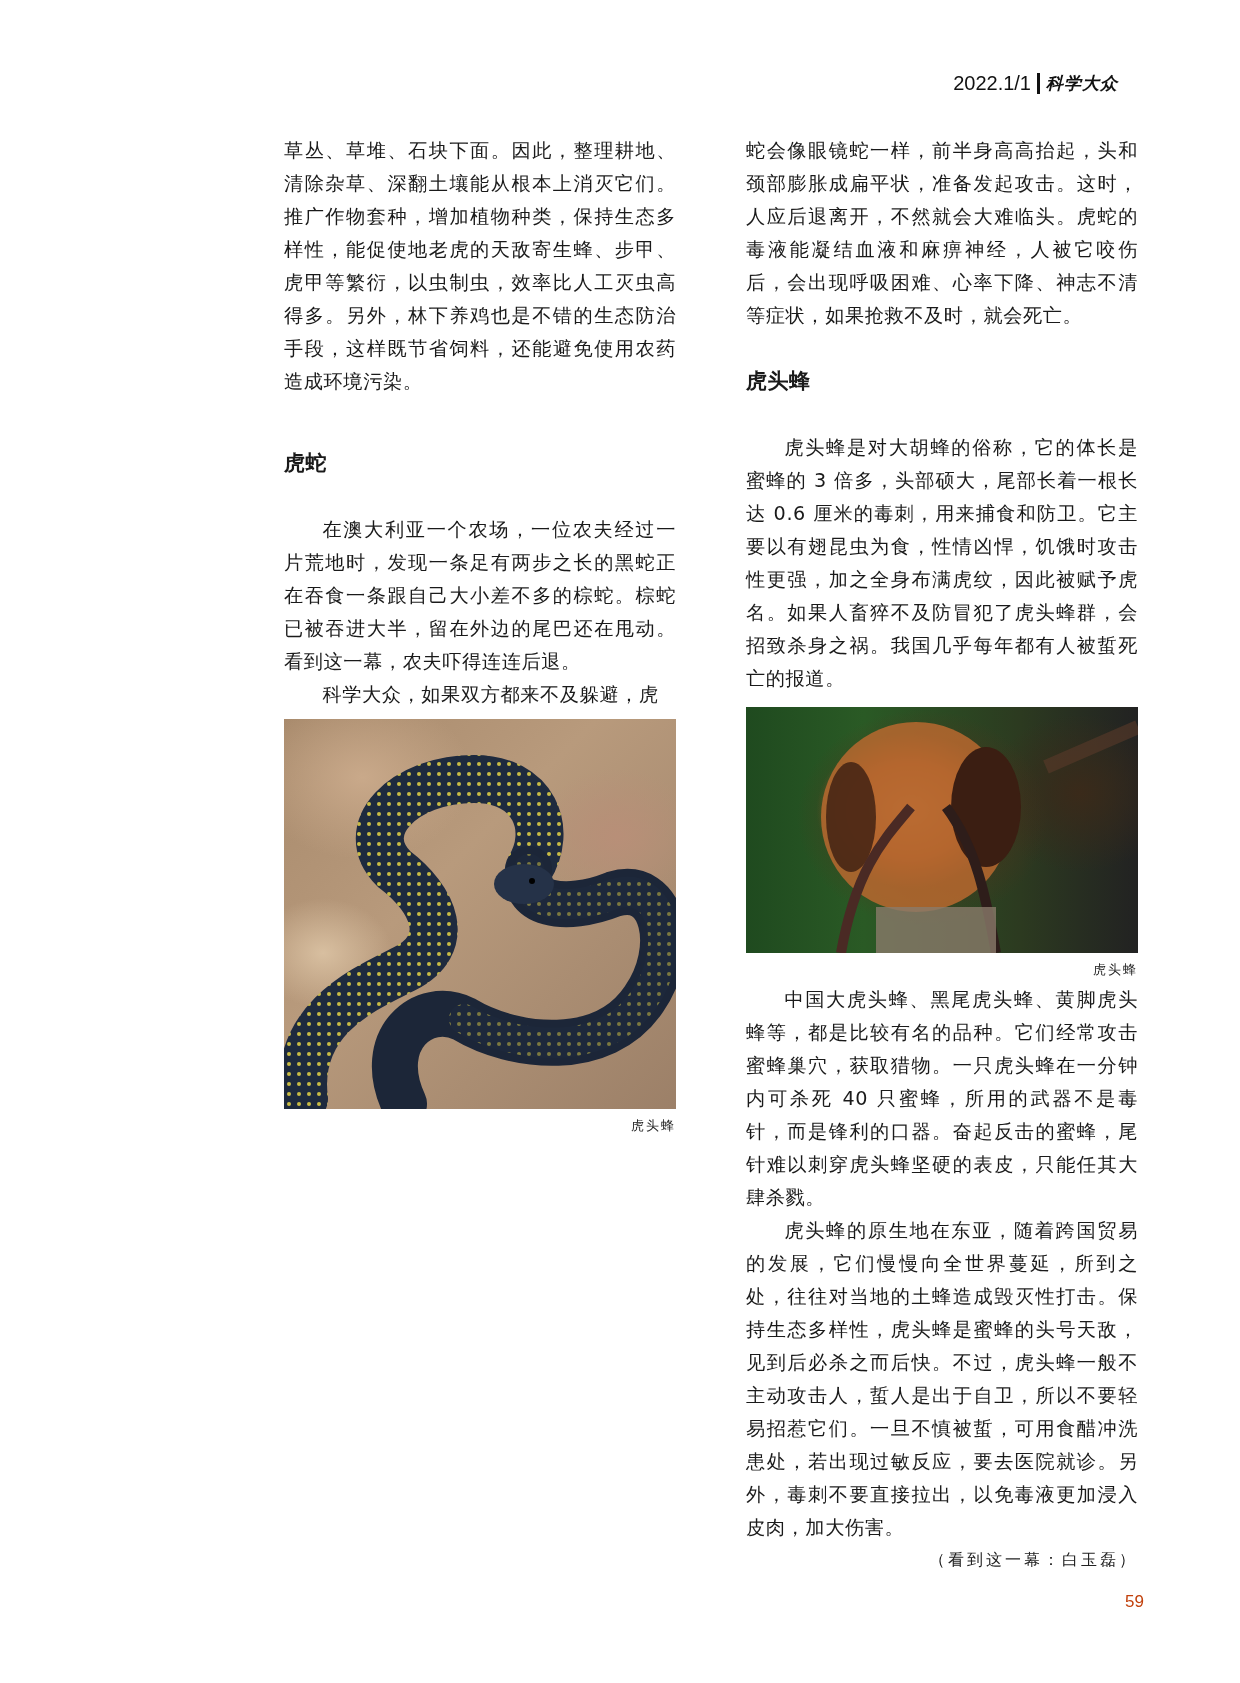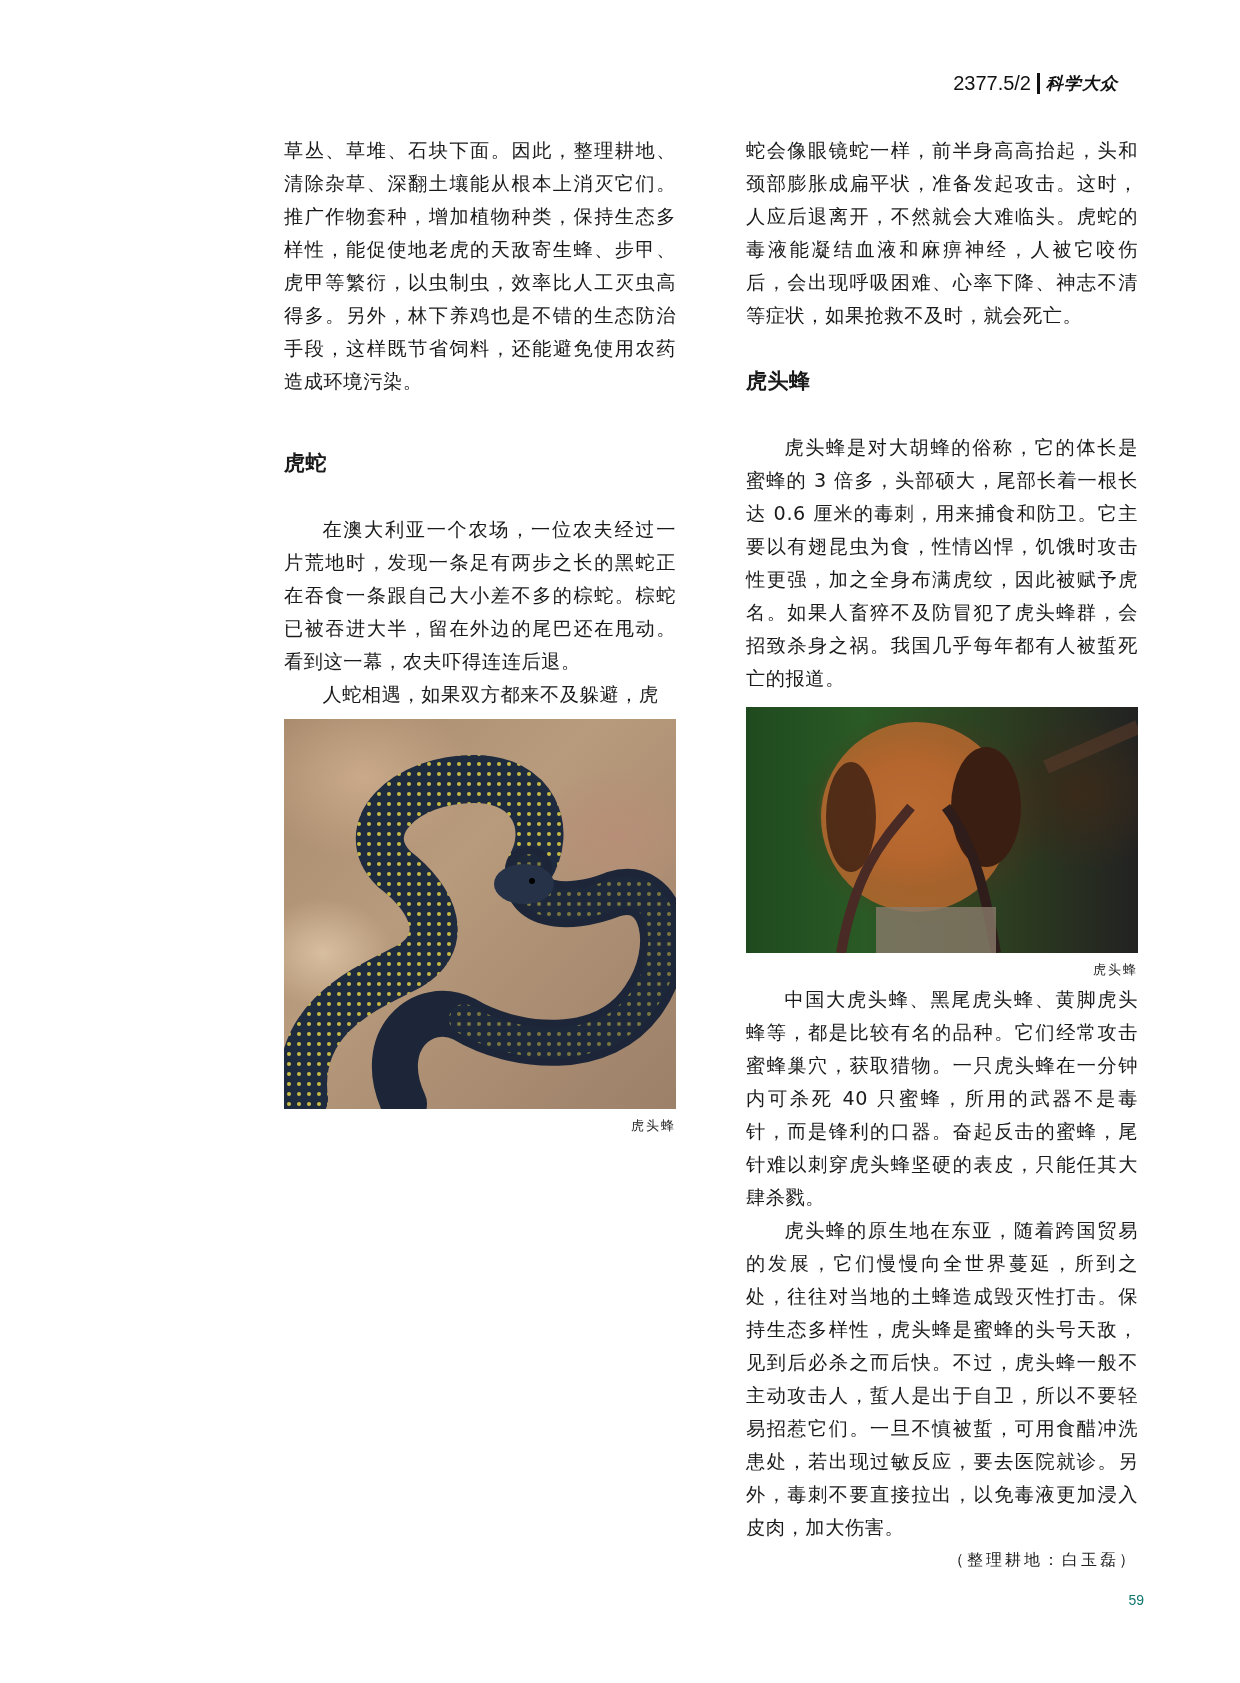--- a/index.html
+++ b/index.html
@@ -15,53 +15,53 @@
   .col.right { left: 730px; margin-left: 16px; }
 
   p.para { margin: 0; font-size: 19.2px; line-height: 33px; letter-spacing: 0.6px; text-align: justify; }
   p.para.indent { text-indent: 2em; }
   h2.section { margin: 0; font-size: 21px; font-weight: bold; line-height: 33px; letter-spacing: 0.5px; }
 
   .figure { position: relative; overflow: hidden; }
   .caption { text-align: right; font-family: "DejaVu Serif", serif; font-size: 13px; color: #222; letter-spacing: 2px; margin-top: 8px; }
 
   .editor { text-align: right; font-family: "DejaVu Serif", serif; font-size: 16px; letter-spacing: 3px; color: #222; }
-  .page-num { position: absolute; top: 1592px; right: 96px; font-family: "Liberation Sans", sans-serif; font-size: 14px; color: #0f766e; }
+  .page-num { position: absolute; top: 1592px; right: 96px; font-family: "Liberation Sans", sans-serif; font-size: 17px; color: #c2410c; }
 
   
   .snake-img { width: 392px; height: 390px;
     background:
       radial-gradient(ellipse 40% 30% at 20% 15%, #c9a98a 0%, transparent 70%),
       radial-gradient(ellipse 30% 25% at 85% 30%, #b88f78 0%, transparent 70%),
       radial-gradient(ellipse 25% 20% at 10% 60%, #d8bfa0 0%, transparent 70%),
       linear-gradient(135deg, #a88a6c 0%, #b89a7c 40%, #9c8068 100%); }
   
   .hornet-img { width: 392px; height: 246px;
     background:
       radial-gradient(ellipse 32% 42% at 42% 42%, #c07a44 0%, #a05a2a 45%, transparent 75%),
       radial-gradient(ellipse 40% 55% at 45% 45%, #5a2e1a 0%, transparent 80%),
       radial-gradient(ellipse 30% 40% at 85% 35%, #3a2a1a 0%, transparent 80%),
       linear-gradient(90deg, #1f4a1f 0%, #2a5a25 30%, #2c3a20 70%, #222 100%); }
 </style>
 </head>
 <body>
 
 <div class="header">
-  <span class="issue">2377.5/2</span>
+  <span class="issue">2022.1/1</span>
   <span class="sep"></span>
   <span class="mag">科学大众</span>
 </div>
 
 <div class="col left">
   <p class="para">草丛、草堆、石块下面。因此，整理耕地、清除杂草、深翻土壤能从根本上消灭它们。推广作物套种，增加植物种类，保持生态多样性，能促使地老虎的天敌寄生蜂、步甲、虎甲等繁衍，以虫制虫，效率比人工灭虫高得多。另外，林下养鸡也是不错的生态防治手段，这样既节省饲料，还能避免使用农药造成环境污染。</p>
   <div style="height:33px"></div>
   <h2 class="section" style="margin-top:16px;">虎蛇</h2>
   <div style="height:33px"></div>
   <p class="para indent">在澳大利亚一个农场，一位农夫经过一片荒地时，发现一条足有两步之长的黑蛇正在吞食一条跟自己大小差不多的棕蛇。棕蛇已被吞进大半，留在外边的尾巴还在甩动。看到这一幕，农夫吓得连连后退。</p>
-  <p class="para indent">人蛇相遇，如果双方都来不及躲避，虎</p>
+  <p class="para indent">科学大众，如果双方都来不及躲避，虎</p>
   <div class="figure" style="margin-top:8px;">
     <div class="snake-img">
       <svg width="392" height="390" viewBox="0 0 392 390">
         <defs>
           <pattern id="scales" width="10" height="10" patternUnits="userSpaceOnUse">
             <rect width="10" height="10" fill="#1e2a3e"></rect>
             <circle cx="5" cy="5" r="2" fill="#c8bb45"></circle>
           </pattern>
         </defs>
         <path d="M20,380 C10,300 80,270 120,250 C170,225 150,180 110,150 C70,110 120,60 190,60 C250,60 270,110 245,150" stroke="url(#scales)" stroke-width="48" fill="none" stroke-linecap="round"></path>
@@ -90,16 +90,16 @@
         <path d="M165,100 C140,130 110,160 95,246" stroke="#4a2a24" stroke-width="10" fill="none"></path>
         <path d="M200,100 C230,140 240,190 250,246" stroke="#2e1d1a" stroke-width="10" fill="none"></path>
         <path d="M300,60 L392,20" stroke="#5a3a2a" stroke-width="14" opacity="0.6"></path>
         <rect x="130" y="200" width="120" height="46" fill="#8a7b6a" opacity="0.8"></rect>
       </svg>
     </div>
   </div>
   <div class="caption">虎头蜂</div>
   <p class="para indent" style="margin-top:4px;">中国大虎头蜂、黑尾虎头蜂、黄脚虎头蜂等，都是比较有名的品种。它们经常攻击蜜蜂巢穴，获取猎物。一只虎头蜂在一分钟内可杀死 40 只蜜蜂，所用的武器不是毒针，而是锋利的口器。奋起反击的蜜蜂，尾针难以刺穿虎头蜂坚硬的表皮，只能任其大肆杀戮。</p>
   <p class="para indent">虎头蜂的原生地在东亚，随着跨国贸易的发展，它们慢慢向全世界蔓延，所到之处，往往对当地的土蜂造成毁灭性打击。保持生态多样性，虎头蜂是蜜蜂的头号天敌，见到后必杀之而后快。不过，虎头蜂一般不主动攻击人，蜇人是出于自卫，所以不要轻易招惹它们。一旦不慎被蜇，可用食醋冲洗患处，若出现过敏反应，要去医院就诊。另外，毒刺不要直接拉出，以免毒液更加浸入皮肉，加大伤害。</p>
-  <div class="editor" style="margin-top:6px;">（整理耕地：白玉磊）</div>
+  <div class="editor" style="margin-top:6px;">（看到这一幕：白玉磊）</div>
 </div>
 
 <div class="page-num">59</div>
 
 </body></html>

